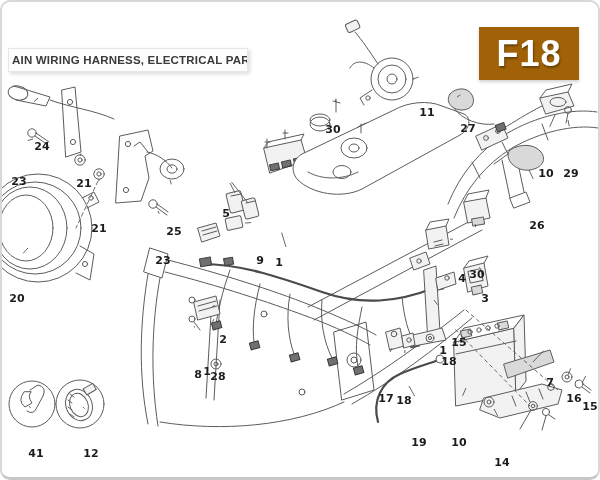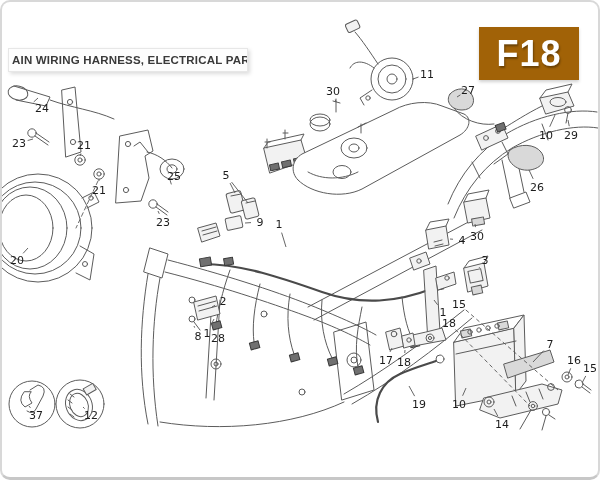--- a/index.html
+++ b/index.html
@@ -3,21 +3,21 @@
 <meta charset="utf-8">
 <style>
   html,body{margin:0;padding:0;background:#fff;}
   body{font-family:"DejaVu Sans",sans-serif;}
   .page{position:relative;width:600px;height:480px;box-sizing:border-box;
         border:2px solid #d8d8d8;border-bottom:3px solid #c7c7c7;border-radius:10px;
         background:#fff;overflow:hidden;}
   #art,#overlay{position:absolute;left:0;top:0;width:600px;height:480px;}
   #callout-layer{position:absolute;left:0;top:0;width:600px;height:480px;pointer-events:none;}
   .callout{position:absolute;transform:translate(-50%,-50%);
-           font-family:"DejaVu Sans",sans-serif;font-weight:normal;font-size:11px;color:#1c1c1c;}
+           font-family:"DejaVu Sans",sans-serif;font-weight:bold;font-size:11px;color:#1c1c1c;margin-top:38px;}
   .title-bar{position:absolute;left:6px;top:46px;height:24px;width:240px;
              background:#fdfdfd;border:1px solid #e7e7e7;box-shadow:2px 2px 4px rgba(0,0,0,.14);
              display:flex;align-items:center;overflow:hidden;box-sizing:border-box;}
   .title-bar span{font-family:"Liberation Sans",sans-serif;font-weight:bold;font-size:11.5px;
                   color:#3a3a3a;white-space:nowrap;margin-left:3px;letter-spacing:.2px;}
   .badge{position:absolute;left:477px;top:25px;width:100px;height:53px;
          display:flex;align-items:center;justify-content:center;box-shadow:0 2px 3px rgba(0,0,0,.18);}
   .badge span{font-family:"Liberation Sans",sans-serif;font-weight:bold;font-size:36px;
               color:#fff;text-shadow:1px 2px 2px rgba(0,0,0,.35);letter-spacing:1px;}
   
@@ -300,21 +300,21 @@
       <line x1="28.474534478365715" y1="405.89583004361305" x2="27" y2="404" stroke="#555555" stroke-width="0.9"></line>
       <line x1="82.63603896932108" y1="406.6360389693211" x2="81" y2="405" stroke="#555555" stroke-width="0.9"></line>
     </svg>
 
   <div id="callout-layer">
       <span class="callout" style="left: 40px; top: 106px;">24</span>
       <span class="callout" style="left: 17px; top: 141px;">23</span>
       <span class="callout" style="left: 82px; top: 143px;">21</span>
       <span class="callout" style="left: 97px; top: 188px;">21</span>
       <span class="callout" style="left: 15px; top: 258px;">20</span>
-      <span class="callout" style="left: 172px; top: 174px;">25</span>
+      <span class="callout" style="left: 172px; top: 191px;">25</span>
       <span class="callout" style="left: 161px; top: 220px;">23</span>
       <span class="callout" style="left: 224px; top: 173px;">5</span>
       <span class="callout" style="left: 258px; top: 220px;">9</span>
       <span class="callout" style="left: 277px; top: 222px;">1</span>
       <span class="callout" style="left: 331px; top: 89px;">30</span>
       <span class="callout" style="left: 425px; top: 72px;">11</span>
       <span class="callout" style="left: 466px; top: 88px;">27</span>
       <span class="callout" style="left: 544px; top: 133px;">10</span>
       <span class="callout" style="left: 569px; top: 133px;">29</span>
       <span class="callout" style="left: 535px; top: 185px;">26</span>
@@ -329,21 +329,21 @@
       <span class="callout" style="left: 441px; top: 310px;">1</span>
       <span class="callout" style="left: 447px; top: 321px;">18</span>
       <span class="callout" style="left: 384px; top: 358px;">17</span>
       <span class="callout" style="left: 402px; top: 360px;">18</span>
       <span class="callout" style="left: 457px; top: 402px;">10</span>
       <span class="callout" style="left: 417px; top: 402px; text-align: right;">19</span>
       <span class="callout" style="left: 548px; top: 342px;">7</span>
       <span class="callout" style="left: 572px; top: 358px;">16</span>
       <span class="callout" style="left: 588px; top: 366px;">15</span>
       <span class="callout" style="left: 500px; top: 422px;">14</span>
-      <span class="callout" style="left: 34px; top: 413px;">37</span>
+      <span class="callout" style="left: 34px; top: 413px;">41</span>
       <span class="callout" style="left: 89px; top: 413px;">12</span>
     </div>
 
   <div class="title-bar">
     <span>AIN WIRING HARNESS, ELECTRICAL PARTS</span>
   </div>
 
   <div class="badge" id="badge" style="background: #a16207;">
     <span style="color: rgb(255, 255, 255);">F18</span>
   </div>

